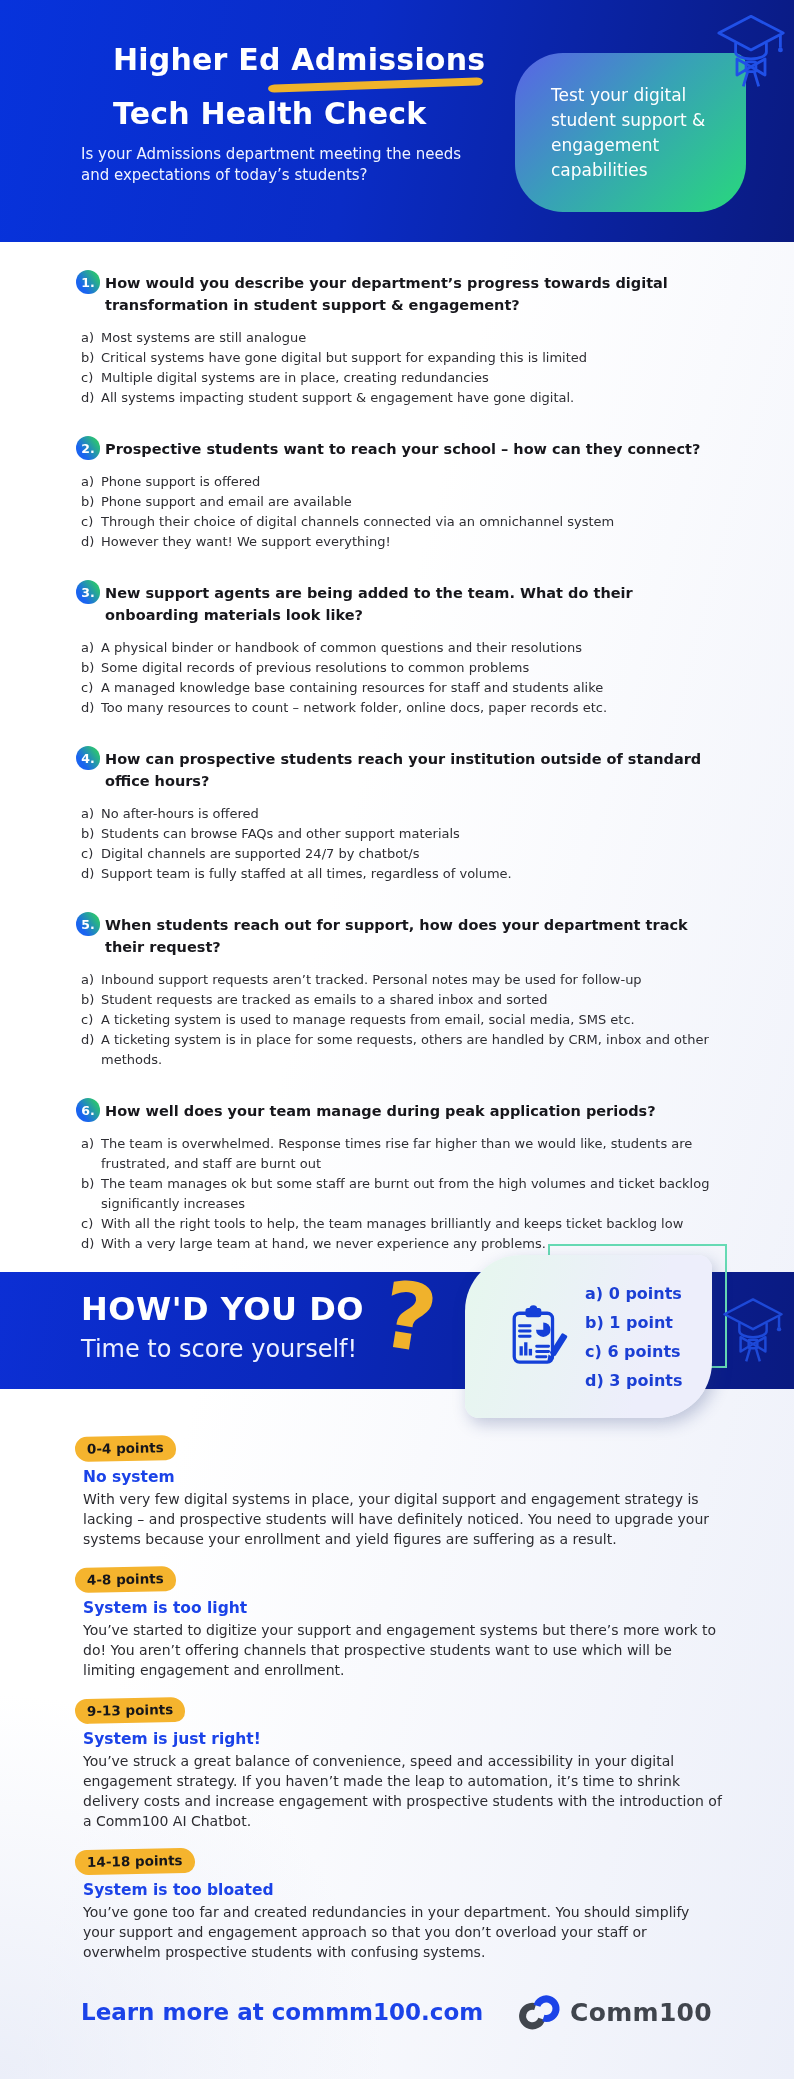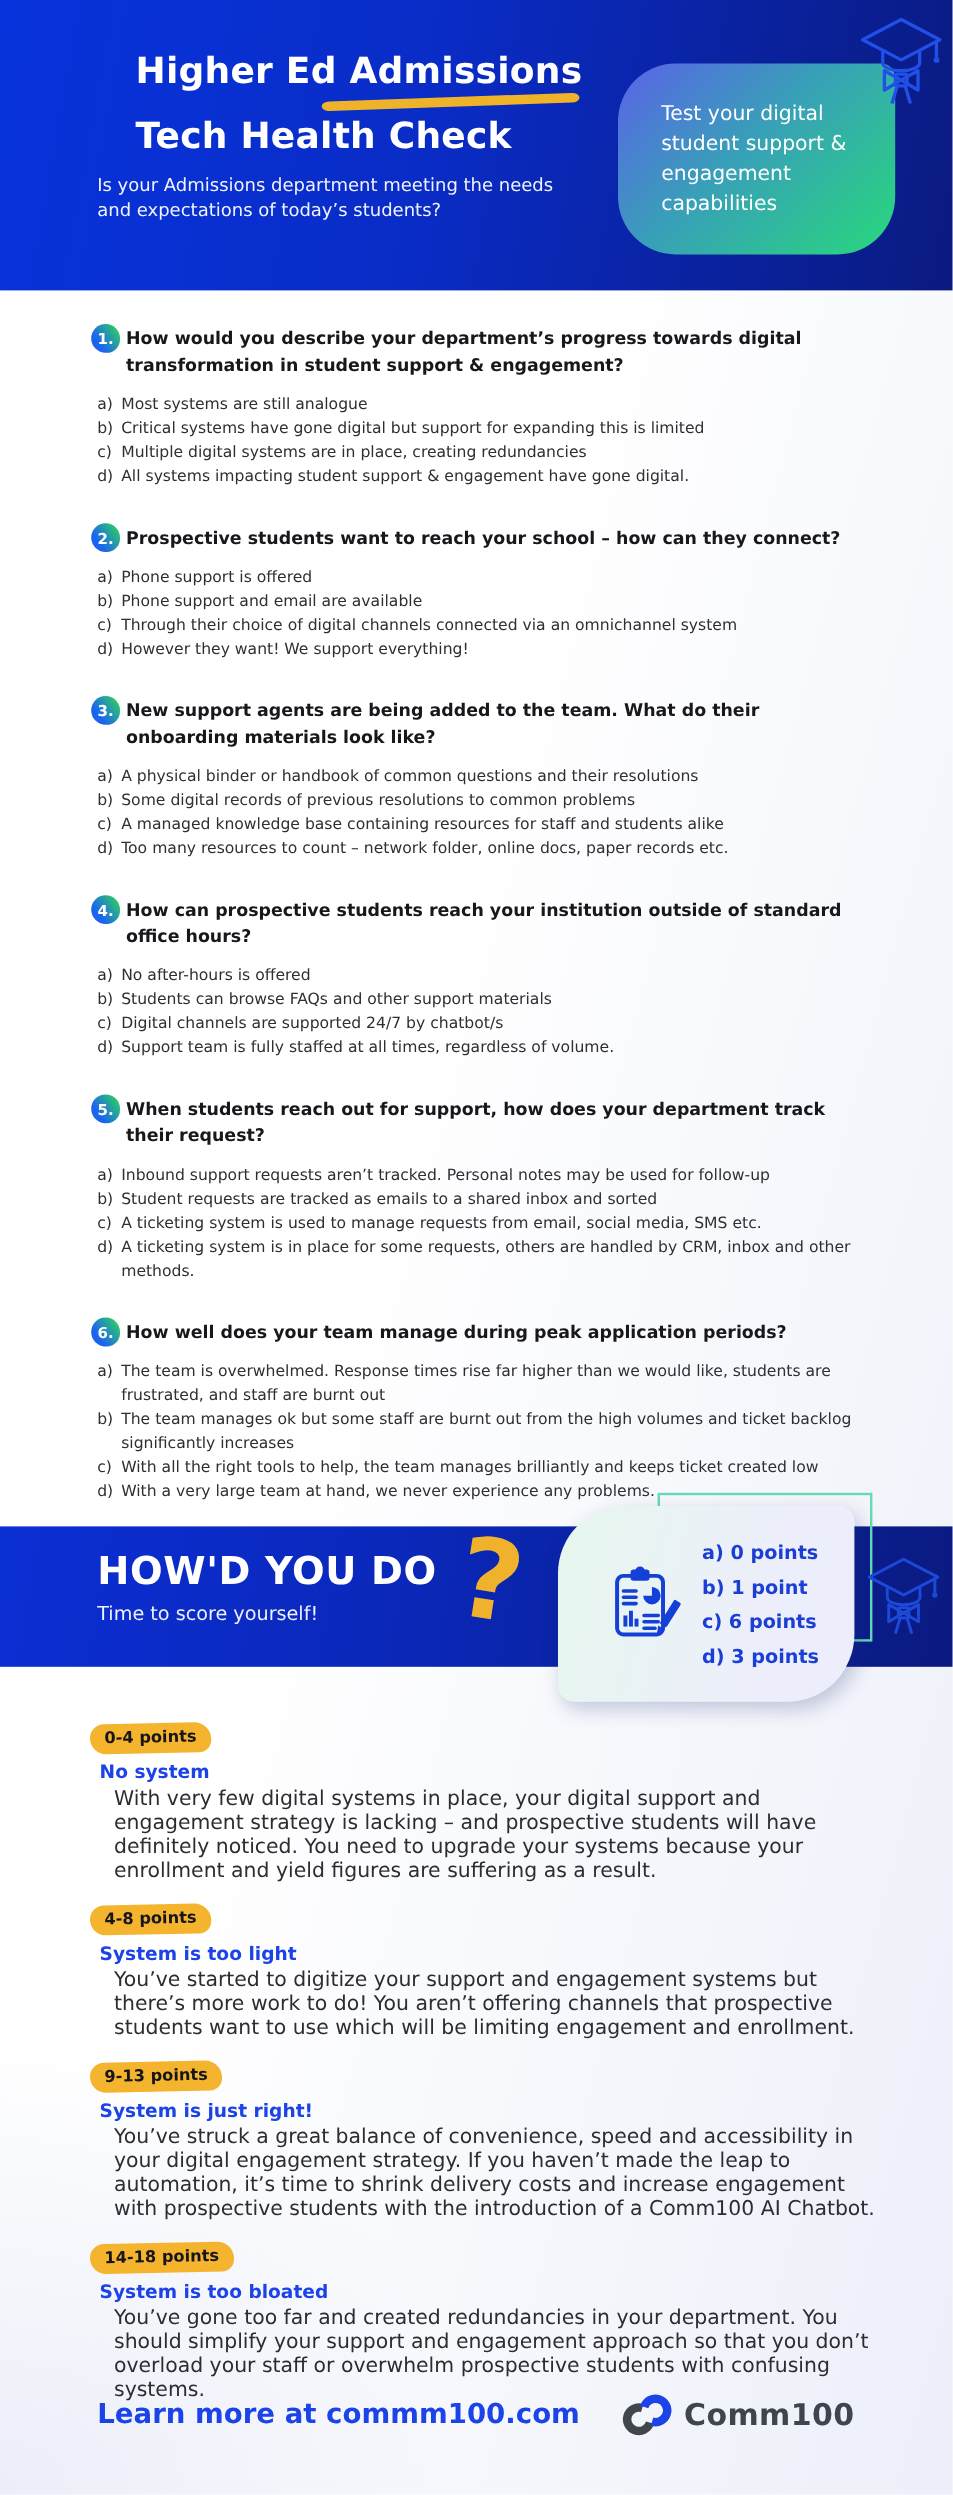--- a/index.html
+++ b/index.html
@@ -35,40 +35,40 @@
   .q-options { list-style:none; margin:0; padding:0; }
   .opt { display:flex; margin-left:5px; line-height:20px; font-size:13px; color:#2e2e33; }
   .opt-letter { flex:0 0 20px; }
   .opt-text { max-width:660px; }
 
   
   .banner { position:relative; height:117px;
             background:linear-gradient(100deg,#0c2fd4 0%, #0a28bb 40%, #0a1a80 100%); }
   .banner-text { padding:20px 0 0 81px; }
   .banner-title { font-size:32px; font-weight:bold; color:#fff; letter-spacing:.5px; line-height:1.1; }
-  .banner-sub { margin-top:8px; font-size:16px; color:#eef1ff; }
+  .banner-sub { margin-top:8px; font-size:24px; color:#eef1ff; }
   .qmark { position:absolute; left:382px; top:0; font-size:92px; line-height:1; font-weight:bold;
            color:#f0b22c; transform:rotate(9deg); }
   .teal-rect { position:absolute; left:548px; top:-28px; width:175px; height:120px;
                border:2px solid #66dab4; }
   .score-card { position:absolute; left:465px; top:-17px; width:247px; height:163px; box-sizing:border-box;
                 border-radius:56px 14px 56px 14px; padding-left:40px;
                 background:linear-gradient(105deg,#e6f7ee 0%, #edeefb 72%);
                 box-shadow:4px 6px 16px rgba(30,50,120,.25);
                 display:flex; align-items:center; }
   .clipboard { width:66px; height:72px; margin-right:14px; flex:0 0 66px; }
   .score-item { font-size:16px; font-weight:bold; color:#1b3fd4; line-height:29px; white-space:nowrap; }
 
   
   .results { padding:47px 0 0 75px; }
   .result { margin-bottom:18px; }
   .pill { display:inline-block; background:#f5b42e; color:#16161a; font-weight:bold; font-size:13.5px;
           padding:4px 12px 5px; border-radius:15px 18px 13px 17px; transform:rotate(-1.2deg); }
   .r-title { margin:7px 0 3px 8px; font-size:15.5px; font-weight:bold; color:#1b43e8; }
-  .r-text { margin-left:20px; max-width:640px; font-size:17px; line-height:20px; color:#2c2c31; }
+  .r-text { margin-left:8px; max-width:640px; font-size:14px; line-height:20px; color:#2c2c31; }
 
   
   .footer { position:absolute; left:81px; right:82px; top:1992px;
             display:flex; justify-content:space-between; align-items:center; }
   .footer-link { font-size:23px; font-weight:bold; color:#1b43e8; text-decoration:none; }
   .brand { display:flex; align-items:center; gap:5px; }
   .logo-mark { width:50px; height:40px; }
   .brand-name { font-size:25px; font-weight:600; color:#40454d; letter-spacing:.3px; }
 </style>
 </head>
@@ -234,21 +234,21 @@
         <li class="opt">
             <span class="opt-letter">a)</span>
             <span class="opt-text">The team is overwhelmed. Response times rise far higher than we would like, students are frustrated, and staff are burnt out</span>
           </li>
         <li class="opt">
             <span class="opt-letter">b)</span>
             <span class="opt-text">The team manages ok but some staff are burnt out from the high volumes and ticket backlog significantly increases</span>
           </li>
         <li class="opt">
             <span class="opt-letter">c)</span>
-            <span class="opt-text">With all the right tools to help, the team manages brilliantly and keeps ticket created low</span>
+            <span class="opt-text">With all the right tools to help, the team manages brilliantly and keeps ticket backlog low</span>
           </li>
         <li class="opt">
             <span class="opt-letter">d)</span>
             <span class="opt-text">With a very large team at hand, we never experience any problems.</span>
           </li>
       </ul>
     </section>
   </main>
 
   <section class="banner">

